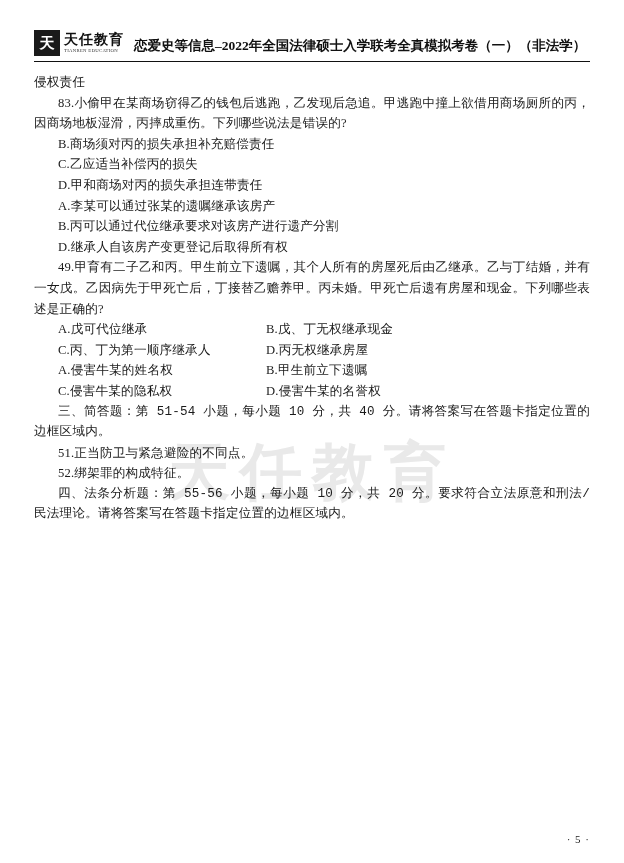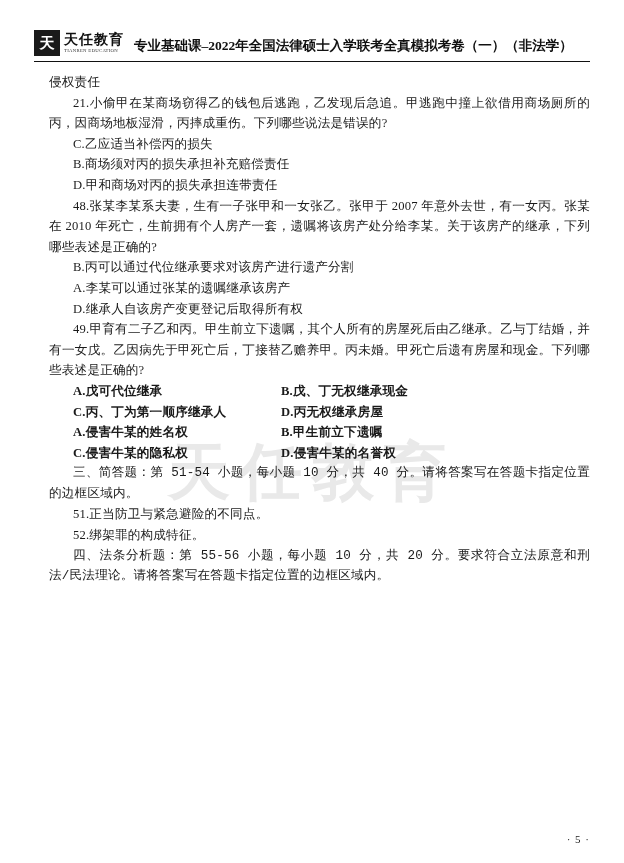--- a/index.html
+++ b/index.html
@@ -84,38 +84,36 @@
   }
 
   
   .content {
     position: relative;
     z-index: 2;
     font-size: 12.6px;
     line-height: 20.6px;
     letter-spacing: 0.2px;
     padding-top: 6px;
-    margin-left: 15px;
   }
   .p {
     margin: 0;
     text-align: justify;
     text-justify: inter-ideograph;
   }
   .indent {
     text-indent: 24px;
   }
   .opt {
     margin: 0;
     text-indent: 24px;
   }
   .opt-row {
     display: flex;
     margin: 0;
-    font-weight: bold;
   }
   .opt-row .c1 {
     width: 232px;
     flex: 0 0 232px;
     text-indent: 24px;
     box-sizing: border-box;
   }
   .opt-row .c2 {
     flex: 1 1 auto;
   }
@@ -161,39 +159,38 @@
 
   <div class="header">
     <div class="header-inner">
       <div class="logo">
         <div class="logo-mark">天</div>
         <div class="logo-text">
           <div class="logo-cn">天任教育</div>
           <div class="logo-en">TIANREN EDUCATION</div>
         </div>
       </div>
-      <div class="header-title">专业基础课–2022年全国法律硕士入学联考全真模拟考卷（一）（非法学）</div>
+      <div class="header-title">恋爱史等信息–2022年全国法律硕士入学联考全真模拟考卷（一）（非法学）</div>
     </div>
     <hr class="header-rule">
   </div>
 
   <div class="watermark">天任教育</div>
 
   <div class="content">
 
     <p class="p">侵权责任</p>
 
-    <p class="p indent">21.小偷甲在某商场窃得乙的钱包后逃跑，乙发现后急追。甲逃跑中撞上欲借用商场厕所的丙，因商场地板湿滑，丙摔成重伤。下列哪些说法是错误的?</p>
+    <p class="p indent">83.小偷甲在某商场窃得乙的钱包后逃跑，乙发现后急追。甲逃跑中撞上欲借用商场厕所的丙，因商场地板湿滑，丙摔成重伤。下列哪些说法是错误的?</p>
+    <p class="opt">B.商场须对丙的损失承担补充赔偿责任</p>
     <p class="opt">C.乙应适当补偿丙的损失</p>
-    <p class="opt">B.商场须对丙的损失承担补充赔偿责任</p>
     <p class="opt">D.甲和商场对丙的损失承担连带责任</p>
 
-    <p class="p indent">48.张某李某系夫妻，生有一子张甲和一女张乙。张甲于 2007 年意外去世，有一女丙。张某在 2010 年死亡，生前拥有个人房产一套，遗嘱将该房产处分给李某。关于该房产的继承，下列哪些表述是正确的?</p>
+    <p class="opt">A.李某可以通过张某的遗嘱继承该房产</p>
     <p class="opt">B.丙可以通过代位继承要求对该房产进行遗产分割</p>
-    <p class="opt">A.李某可以通过张某的遗嘱继承该房产</p>
     <p class="opt">D.继承人自该房产变更登记后取得所有权</p>
 
     <p class="p indent">49.甲育有二子乙和丙。甲生前立下遗嘱，其个人所有的房屋死后由乙继承。乙与丁结婚，并有一女戊。乙因病先于甲死亡后，丁接替乙赡养甲。丙未婚。甲死亡后遗有房屋和现金。下列哪些表述是正确的?</p>
     <div class="opt-row">
       <div class="c1">A.戊可代位继承</div>
       <div class="c2">B.戊、丁无权继承现金</div>
     </div>
     <div class="opt-row">
       <div class="c1">C.丙、丁为第一顺序继承人</div>
       <div class="c2">D.丙无权继承房屋</div>

